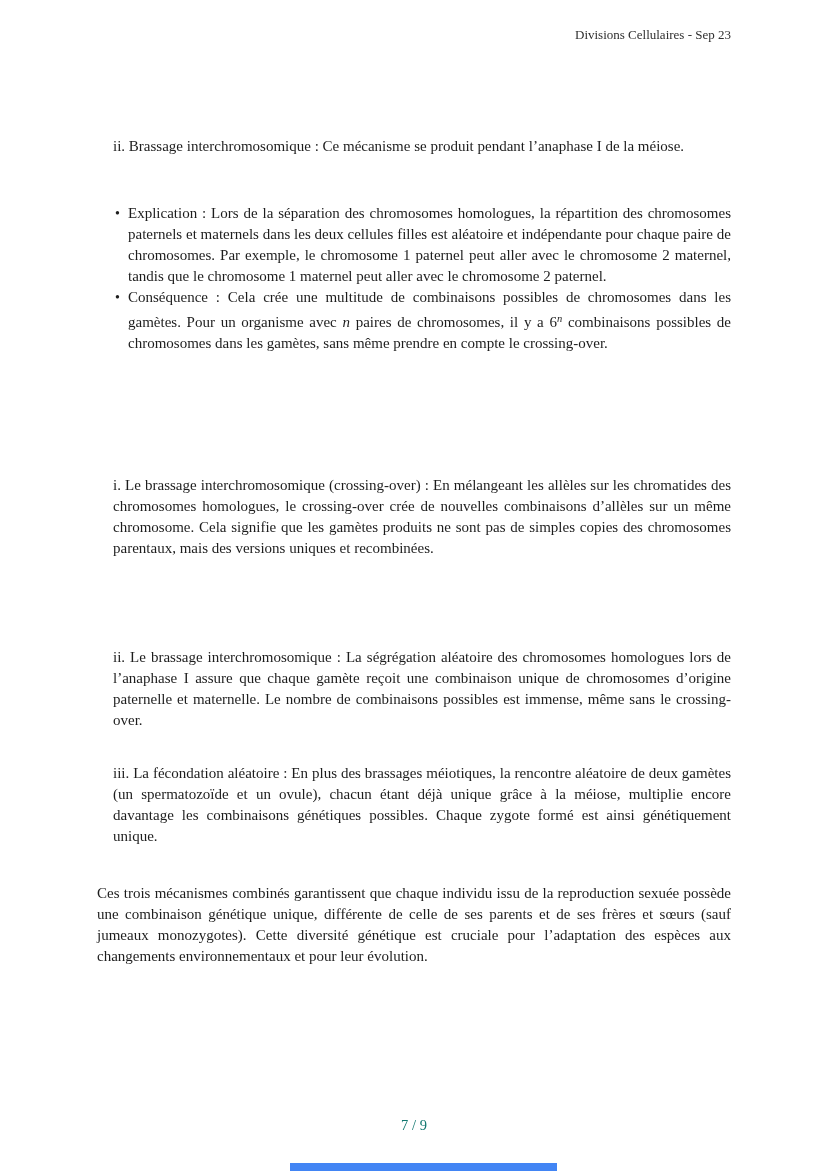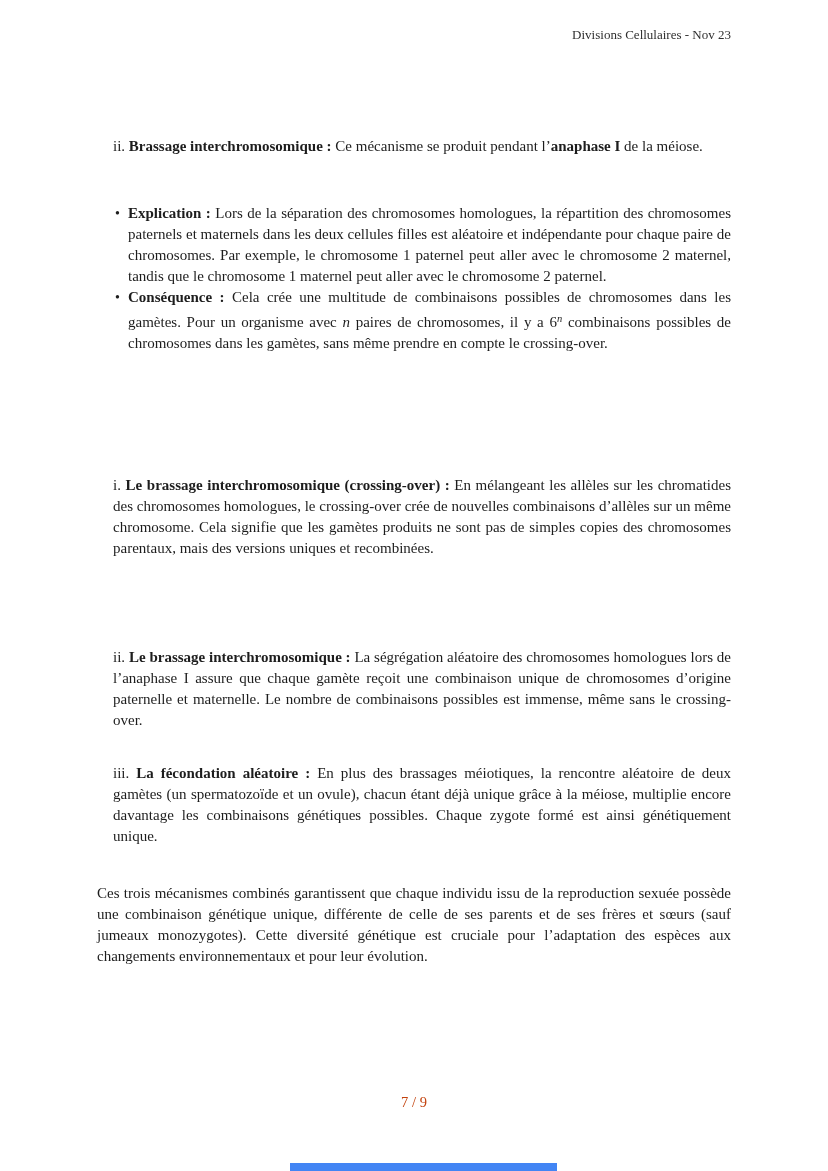--- a/index.html
+++ b/index.html
@@ -31,47 +31,47 @@
   .full { left: 97px;  width: 634px; }
   .ind  { left: 113px; width: 618px; }
   .bullet-item { position: relative; padding-left: 15px; }
   .bullet-dot {
     position: absolute;
     left: 2px;
     top: 0;
     font-size: 14px;
     line-height: 21px;
   }
-  .bd  { font-weight: bold; }
+  .bd  { font-weight: normal; }
   .it  { font-style: italic; }
   .sup { font-style: italic; font-size: 10.5px; vertical-align: 5px; }
   .page-number {
     position: absolute;
     left: 0;
     right: 0;
-    top: 1094px;
+    top: 1117px;
     text-align: center;
     font-size: 14.5px;
-    color: #c2410c;
+    color: #0f766e;
   }
   .scrollbar-thumb {
     position: absolute;
     left: 290px;
     bottom: 0;
     width: 267px;
     height: 8px;
     background: #4285f4;
   }
 </style>
 </head>
 <body>
 
 <div class="page">
 
-  <div class="running-header">Divisions Cellulaires - Nov 23</div>
+  <div class="running-header">Divisions Cellulaires - Sep 23</div>
 
   <div class="blk ind" style="top:136px;">
     <span>ii. </span><span class="bd">Brassage interchromosomique :</span><span> Ce mécanisme se produit pendant l’</span><span class="bd">anaphase I</span><span> de la méiose.</span>
   </div>
 
   <div class="blk ind" style="top:203px;">
     <div class="bullet-item">
       <span class="bullet-dot">•</span>
       <span class="bd">Explication :</span><span> Lors de la séparation des chromosomes homologues, la répartition des chromosomes paternels et maternels dans les deux cellules filles est aléatoire et indépendante pour chaque paire de chromosomes. Par exemple, le chromosome 1 paternel peut aller avec le chromosome 2 maternel, tandis que le chromosome 1 maternel peut aller avec le chromosome 2 paternel.</span>
     </div>

